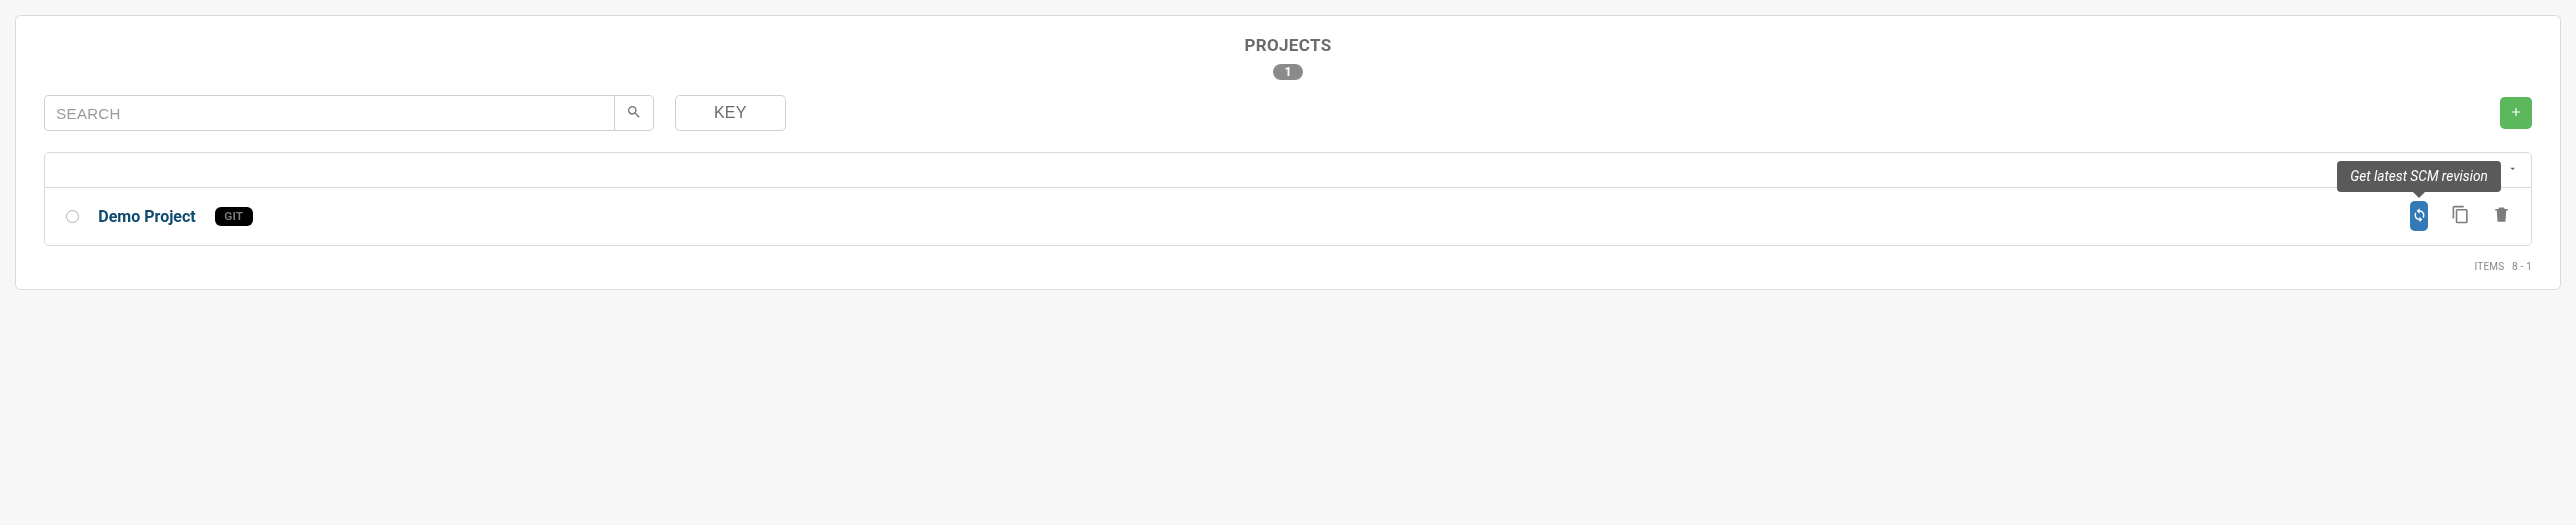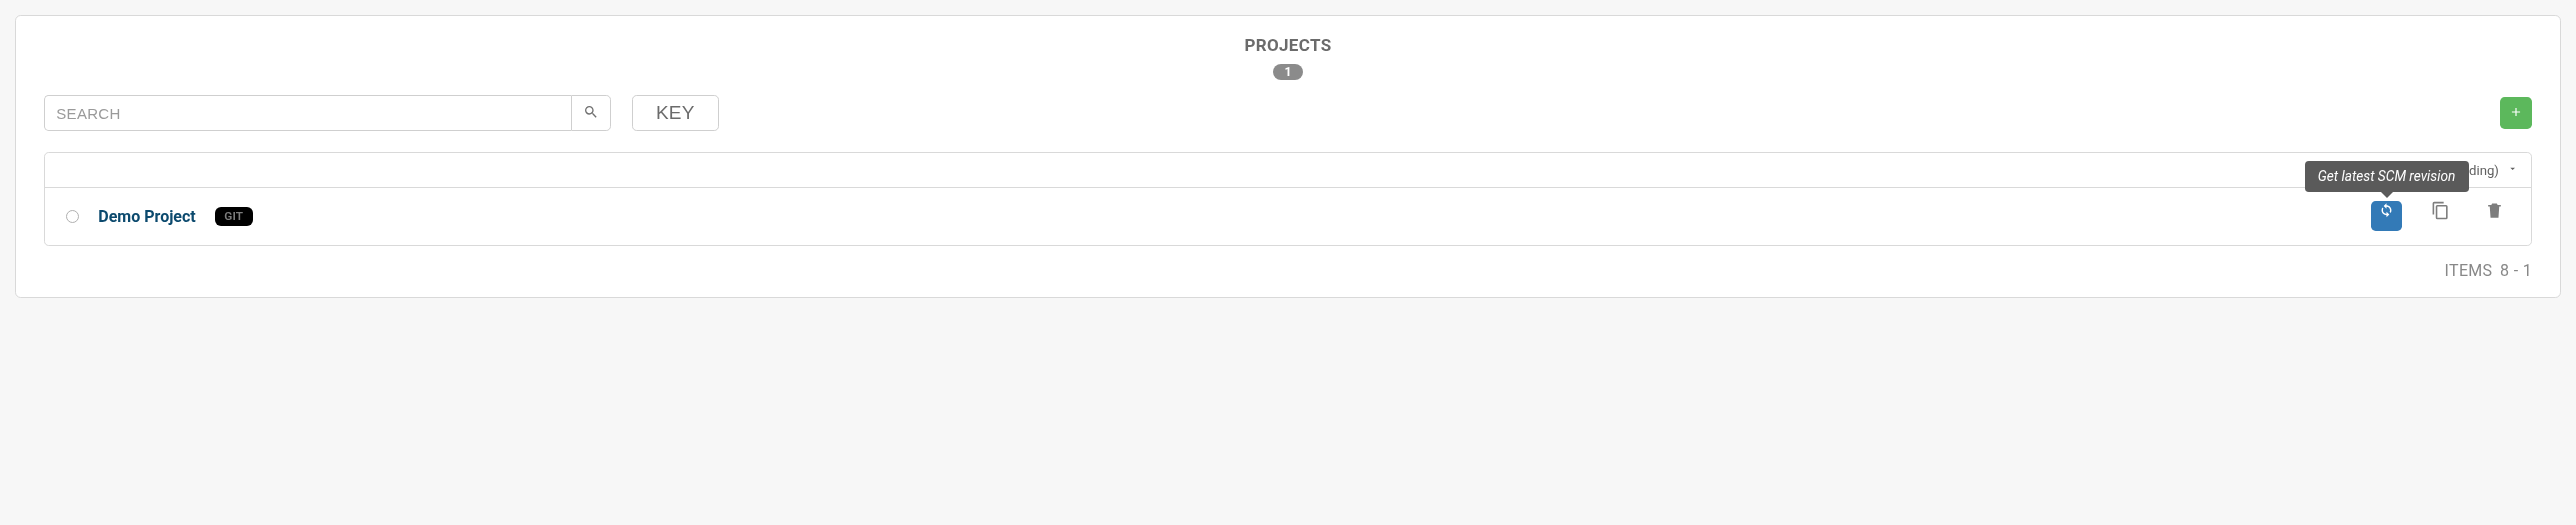--- a/index.html
+++ b/index.html
@@ -43,21 +43,21 @@
   }
   .controls-row {
     display: flex;
     align-items: center;
     gap: 21px;
     margin-bottom: 21px;
   }
   .search-group {
     display: flex;
     height: 36px;
-    width: 567px;
+    width: 610px;
     justify-content: center;
   }
   .search-input {
     flex: 1;
     border: 0.9px solid #cfcfcf;
     border-right: none;
     border-radius: 4.7px 0 0 4.7px;
     padding: 0 11.3px;
     font-size: 15px;
     color: #606060;
@@ -73,26 +73,26 @@
     border-radius: 0 4.7px 4.7px 0;
     background: #ffffff;
     display: flex;
     align-items: center;
     justify-content: center;
     cursor: pointer;
   }
   .search-btn svg { width: 16px; height: 16px; fill: #707070; }
   .key-btn {
     height: 36px;
-    padding: 0 23px;
+    padding: 0 38px;
     border: 0.9px solid #cfcfcf;
     border-radius: 4.7px;
     background: #ffffff;
     color: #6b6b6b;
-    font-size: 19px;
+    font-size: 16px;
     letter-spacing: .01em;
     cursor: pointer;
   }
   .spacer { flex: 1; }
   .add-btn {
     width: 32px;
     height: 32px;
     background: #5cb85c;
     border: none;
     border-radius: 4.7px;
@@ -155,24 +155,24 @@
     letter-spacing: .02em;
   }
   .row-actions {
     display: flex;
     align-items: center;
     gap: 23px;
     margin-left: auto;
     position: relative;
   }
   .icon-btn {
-    width: 31px;
+    width: 18px;
     height: 30px;
     display: flex;
-    align-items: flex-start;
+    align-items: center;
     justify-content: center;
     border-radius: 4.7px;
     cursor: pointer;
     position: relative;
     font-style: italic;
   }
   .icon-btn.plain svg { width: 19px; height: 19px; fill: #7d7d7d; }
   .icon-btn.refresh {
     background: #337ab7;
   }
@@ -198,21 +198,21 @@
     left: 50%;
     transform: translateX(-50%);
     border: 6.6px solid transparent;
     border-top-color: #5a5a5a;
   }
 
   .footer-row {
     display: flex;
     justify-content: flex-end;
     padding-top: 15px;
-    font-size: 16px;
+    font-size: 10px;
     color: #888888;
     letter-spacing: .02em;
   }
 </style>
 </head>
 <body>
 
 <div class="card">
 
   <div class="header-row">

